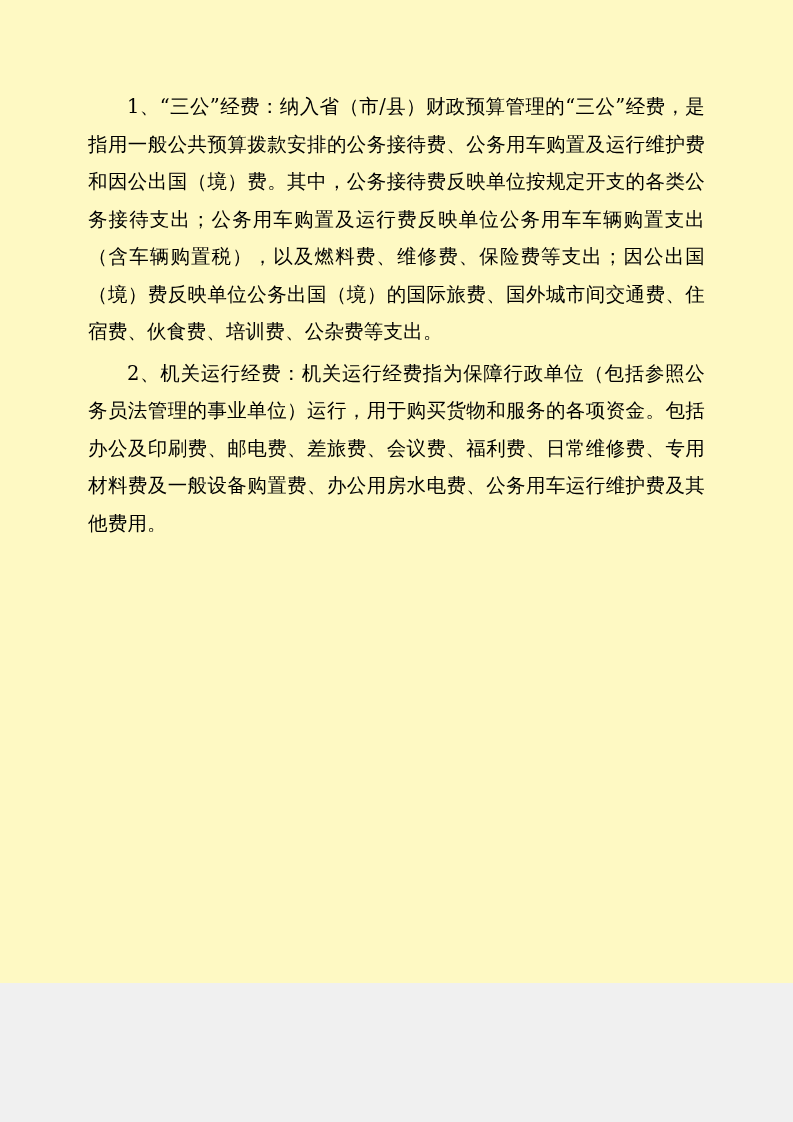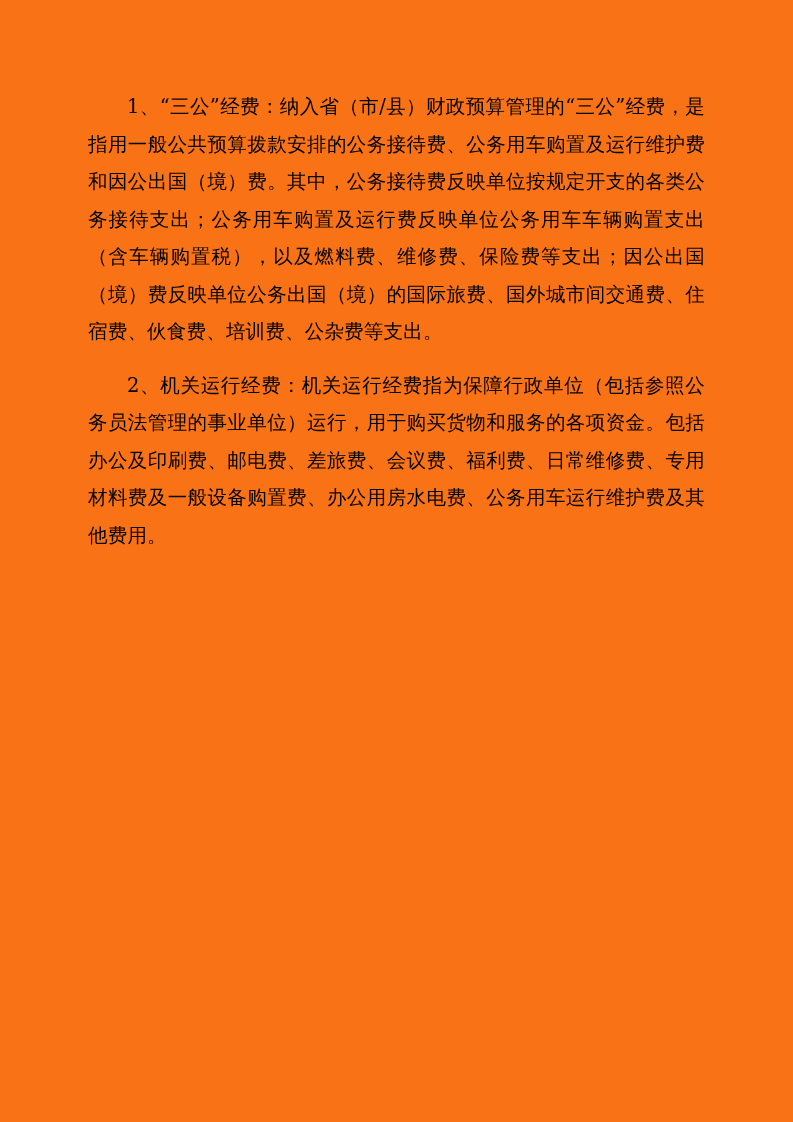--- a/index.html
+++ b/index.html
@@ -2,22 +2,22 @@
 <html><head>
 <meta charset="utf-8">
 <style>
   html, body {
     margin: 0;
     padding: 0;
     background: #f0f0f0;
   }
   .page {
     width: 793px;
-    height: 1122px;
-    background: #f97316;
+    height: 983px;
+    background: #fef9c3;
     margin: 0 auto;
     position: relative;
     box-sizing: border-box;
     overflow: hidden;
   }
   .content {
     position: absolute;
     left: 88px;
     top: 88px;
     width: 617px;
@@ -27,21 +27,21 @@
     font-size: 19.5px;
     line-height: 37.5px;
     color: #000000;
     text-align: justify;
     text-justify: inter-ideograph;
     text-indent: 2em;
     margin: 0 0 0 0;
     letter-spacing: 0.2px;
   }
   .para + .para {
-    margin-top: 16px;
+    margin-top: 4px;
   }
 </style>
 </head>
 <body>
 
 <div class="page">
   <div class="content">
     <p class="para">1、“三公”经费：纳入省（市/县）财政预算管理的“三公”经费，是指用一般公共预算拨款安排的公务接待费、公务用车购置及运行维护费和因公出国（境）费。其中，公务接待费反映单位按规定开支的各类公务接待支出；公务用车购置及运行费反映单位公务用车车辆购置支出（含车辆购置税），以及燃料费、维修费、保险费等支出；因公出国（境）费反映单位公务出国（境）的国际旅费、国外城市间交通费、住宿费、伙食费、培训费、公杂费等支出。</p>
     <p class="para">2、机关运行经费：机关运行经费指为保障行政单位（包括参照公务员法管理的事业单位）运行，用于购买货物和服务的各项资金。包括办公及印刷费、邮电费、差旅费、会议费、福利费、日常维修费、专用材料费及一般设备购置费、办公用房水电费、公务用车运行维护费及其他费用。</p>
   </div>

